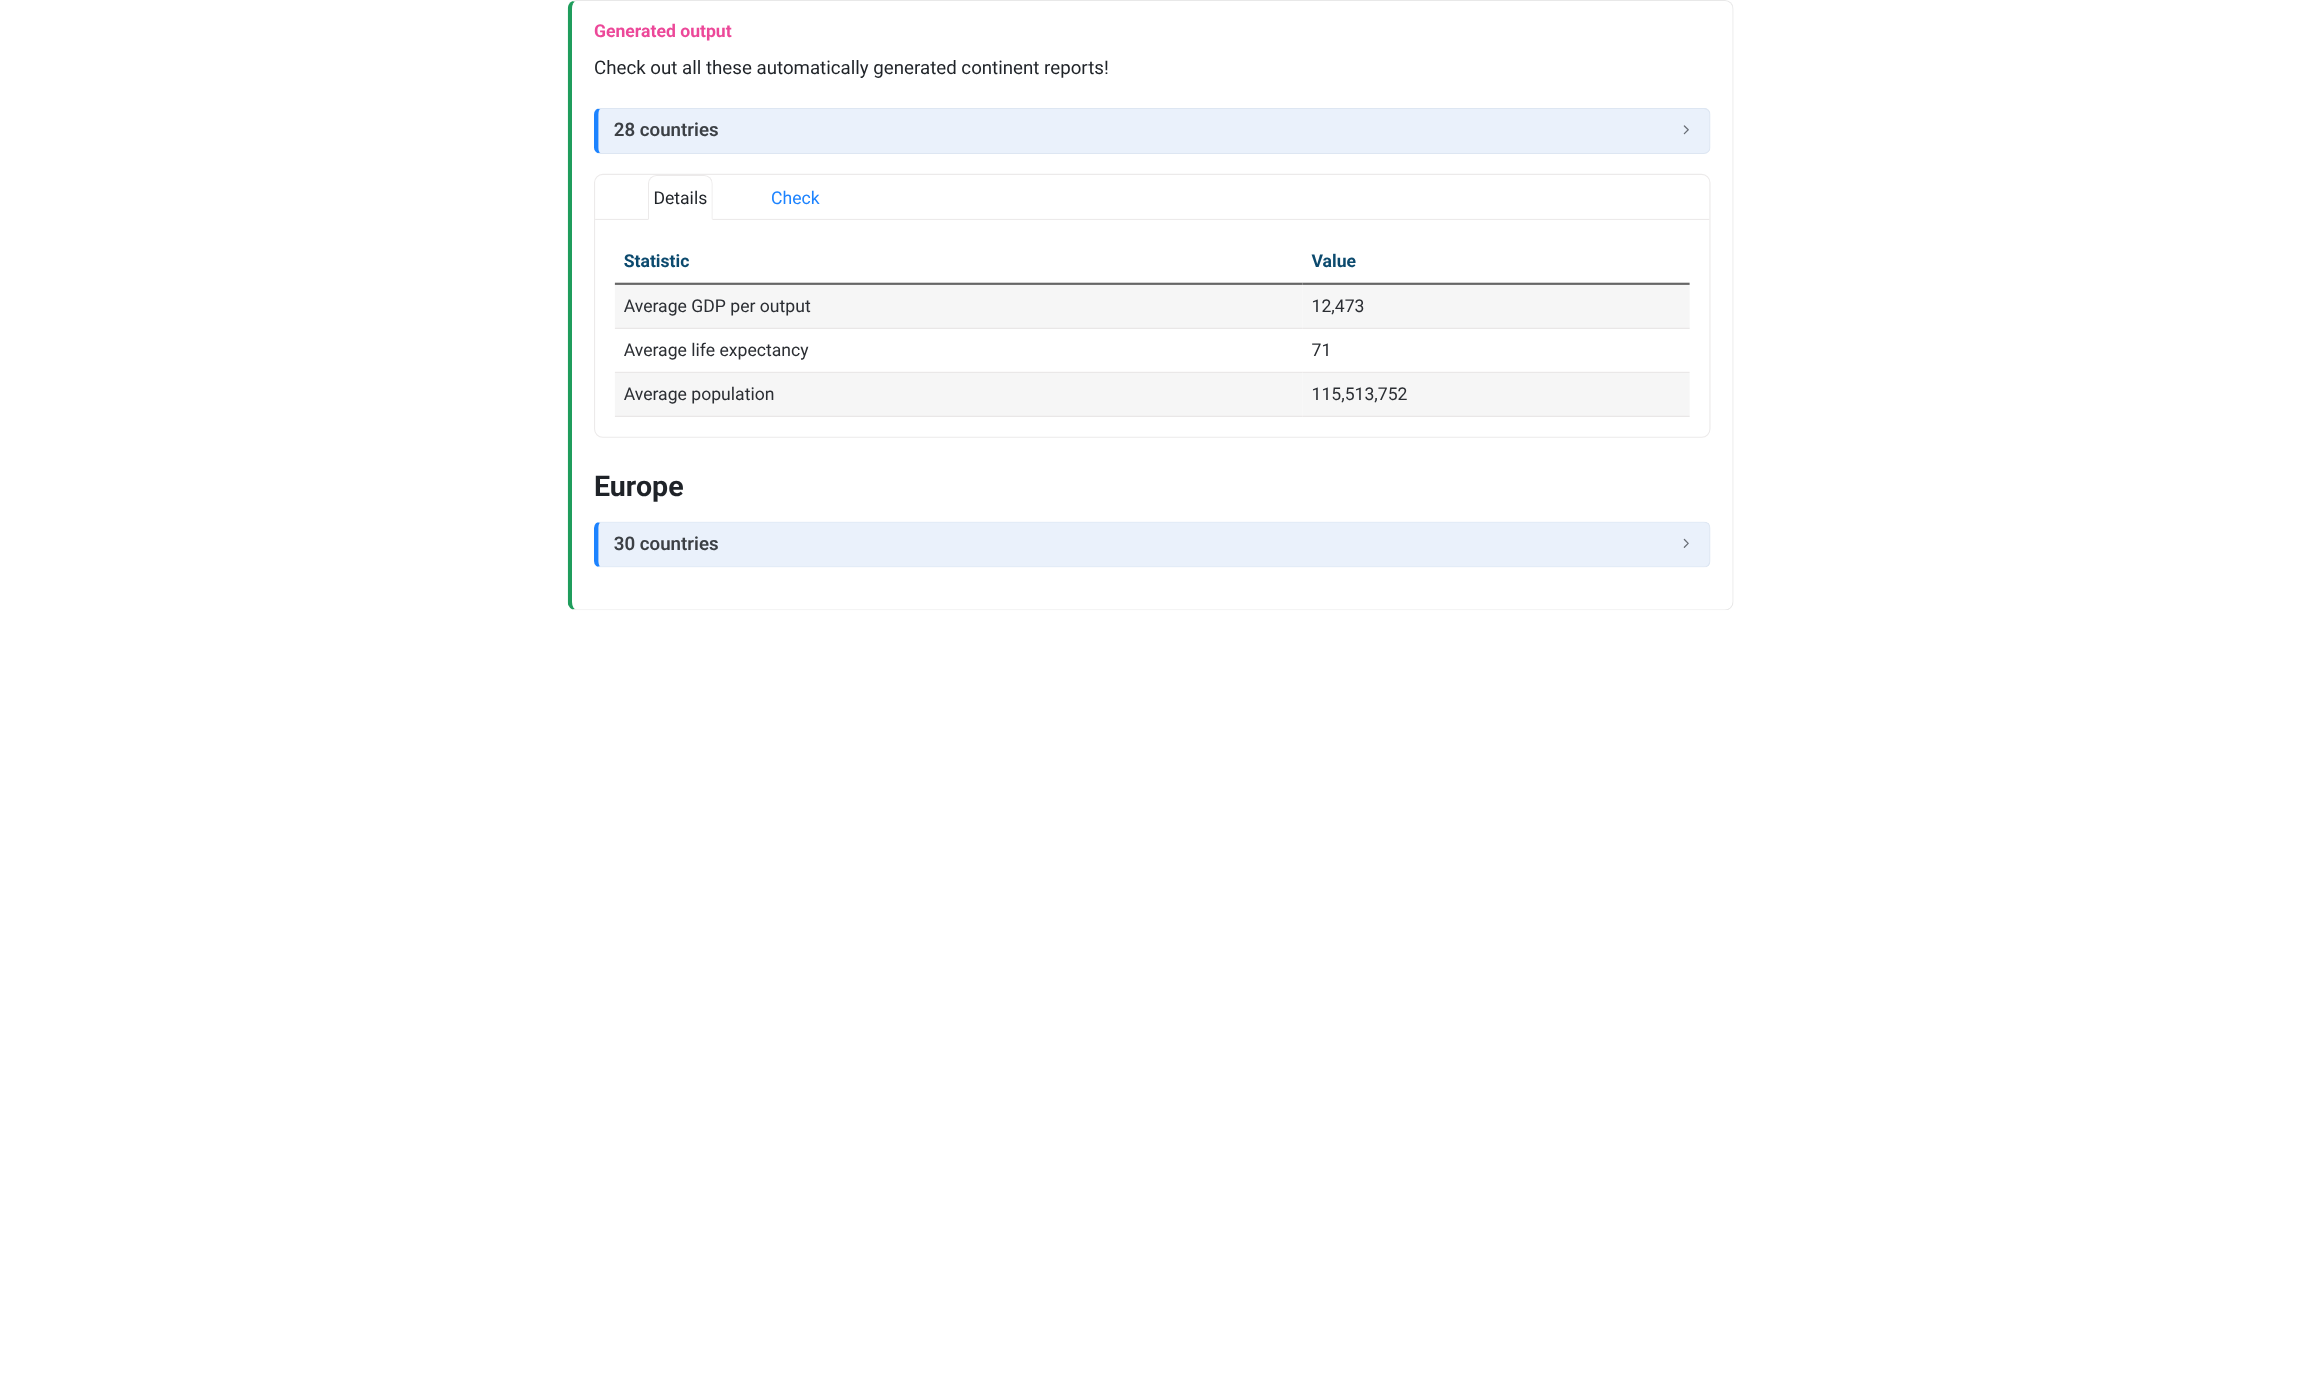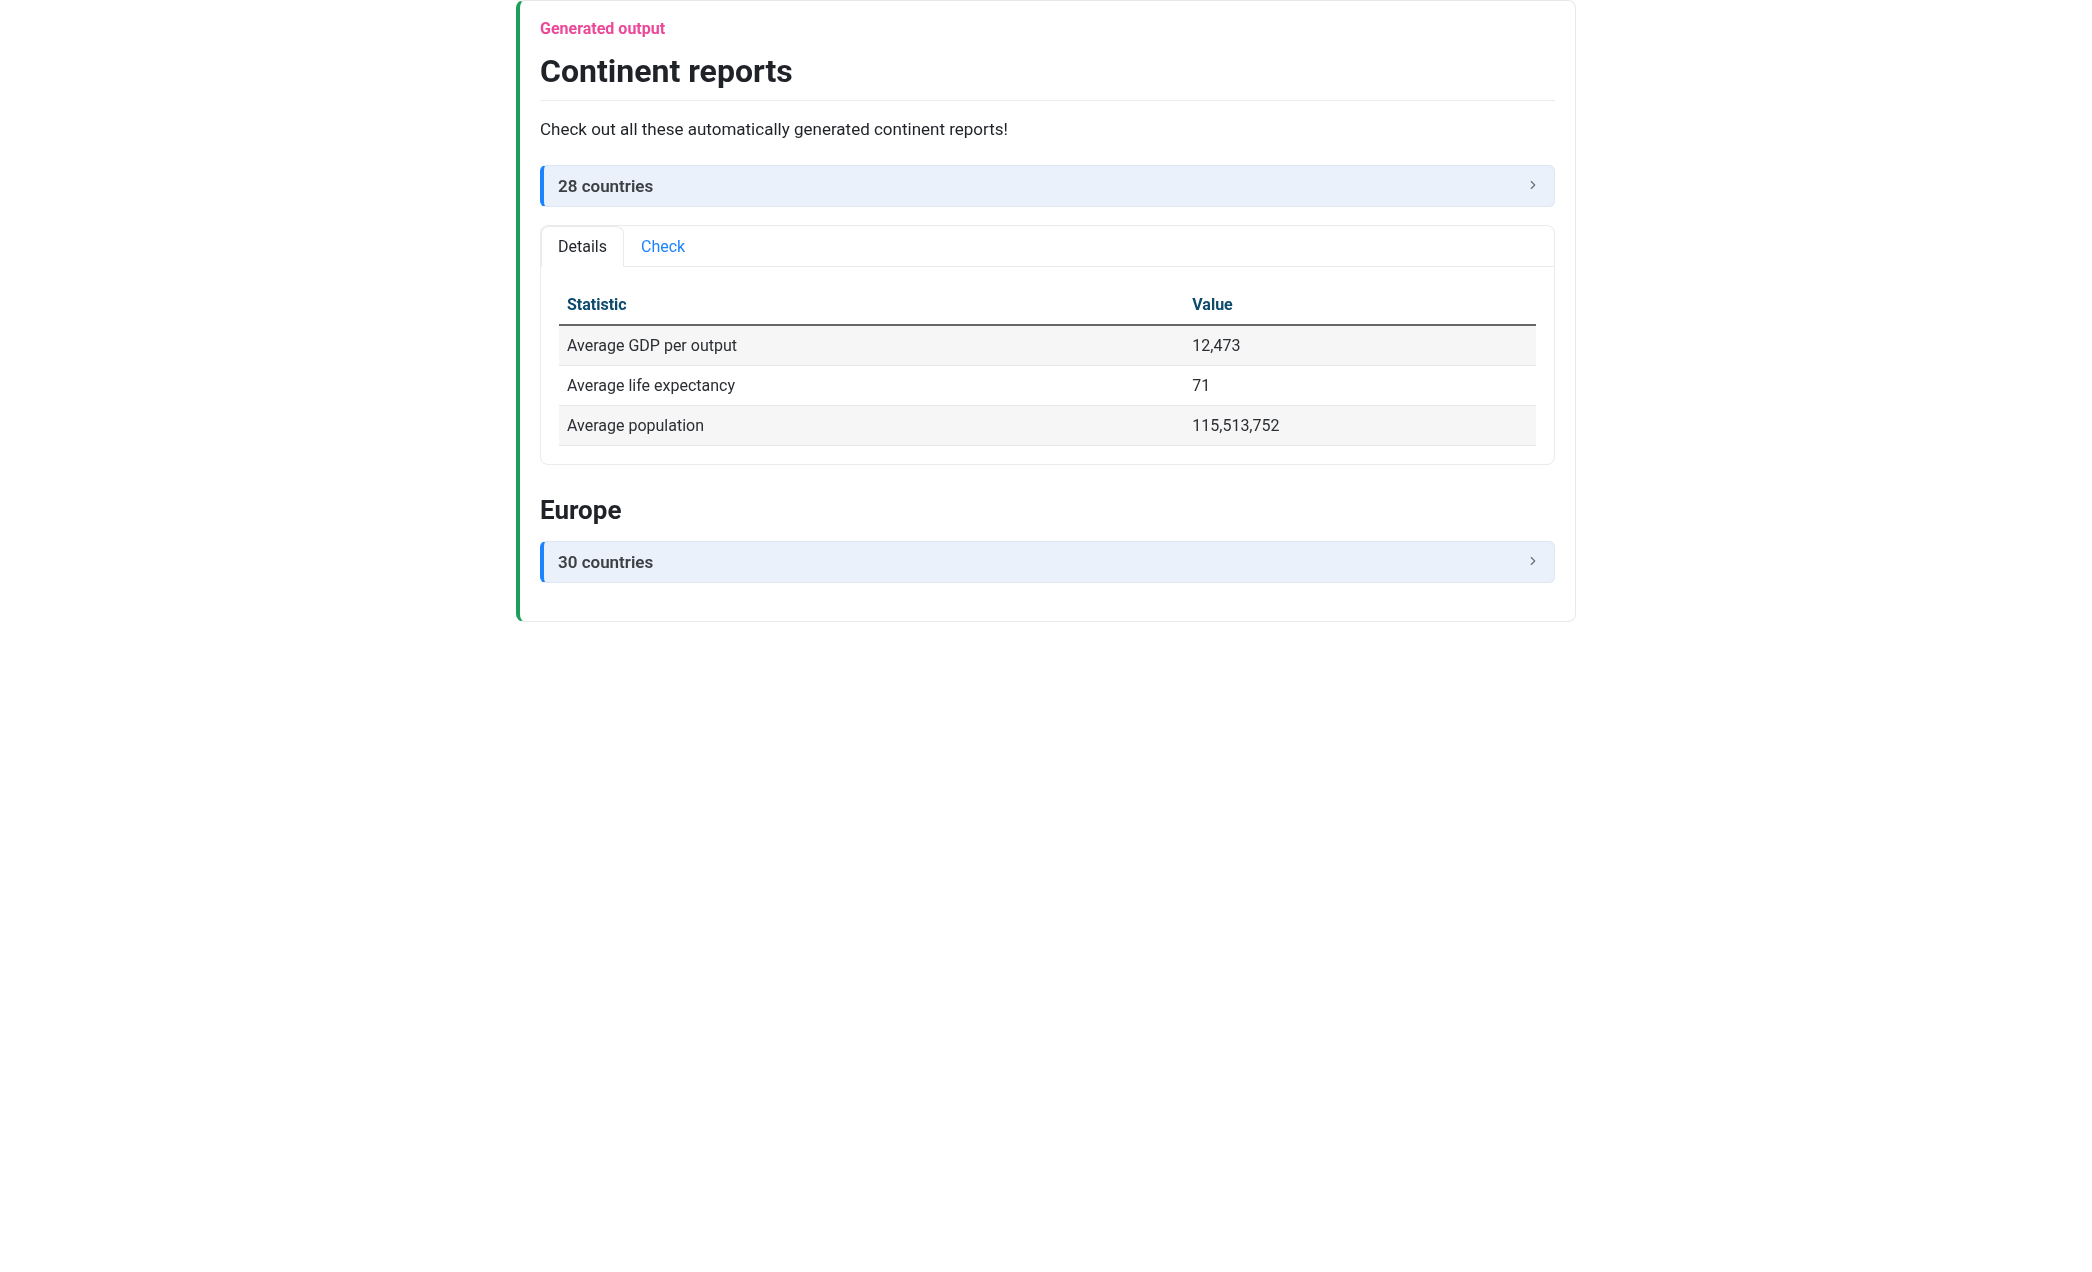--- a/index.html
+++ b/index.html
@@ -74,27 +74,28 @@
       border-radius: 8px;
       padding: 18px;
       margin-bottom: 30px;
     }
     .tabs-header {
       display: flex;
       border-bottom: 1px solid #eceaea;
       margin: -18px -18px 18px -18px;
     }
     .tab {
-      padding: 10px 16px;
+      padding: 10px 4px;
       font-size: 16px;
       cursor: pointer;
       border: 1px solid transparent;
       border-bottom: none;
       position: relative;
       top: 0px;
+      margin-left: 48px;
     }
     .tab.active {
       color: #1f2328;
       border: 1px solid #eceaea;
       border-bottom: 1px solid #fff;
       border-top-left-radius: 8px;
       border-top-right-radius: 8px;
       background: #fff;
       margin-bottom: -1px;
     }
@@ -128,21 +129,20 @@
     .section-block {
       margin-bottom: 8px;
     }
   </style>
 </head>
 <body>
 
 <div class="output-card">
   <div class="output-label">Generated output</div>
 
-  <h1 class="page-title">Continent reports</h1>
 
   <p class="intro">Check out all these automatically generated continent reports!</p>
 
   <div class="section-block">
 
     <div class="expander">
       <span class="expander-title">28 countries</span>
       <span>
         <svg class="chevron" viewBox="0 0 24 24" fill="none" stroke="currentColor" stroke-width="2" stroke-linecap="round" stroke-linejoin="round">
             <polyline points="9 18 15 12 9 6"></polyline>

